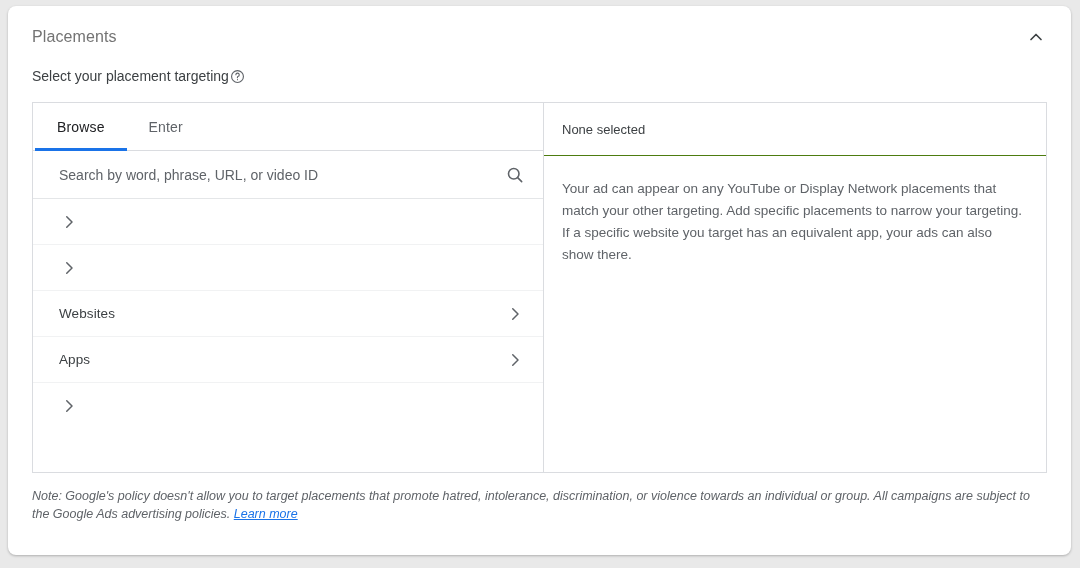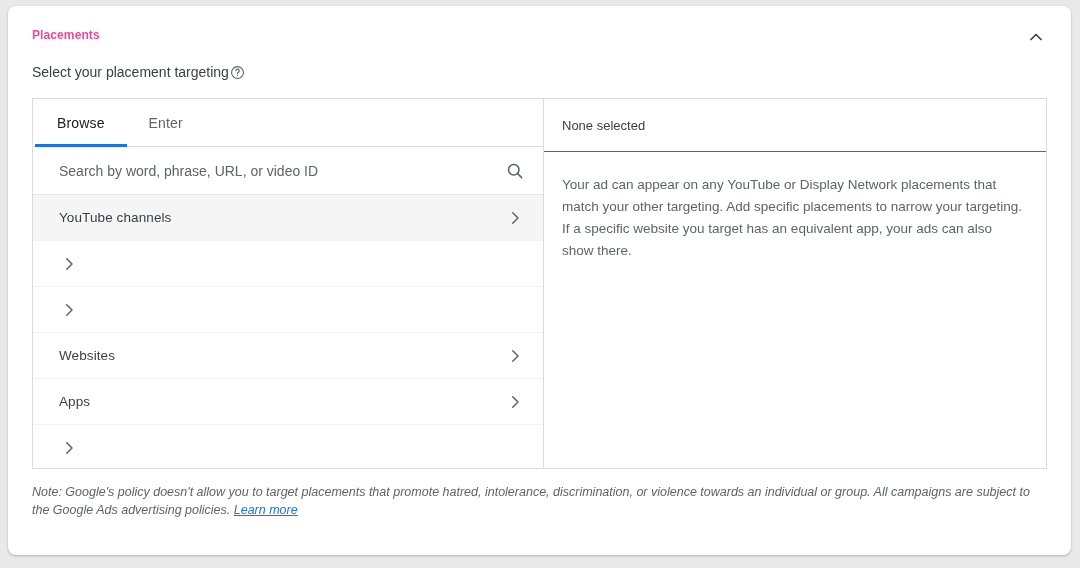--- a/index.html
+++ b/index.html
@@ -20,23 +20,23 @@
     box-shadow: 0 1px 3px rgba(0,0,0,0.16), 0 1px 2px rgba(0,0,0,0.10);
     overflow: hidden;
   }
 
   
   #card-header {
     position: relative;
     padding: 22px 24px 0 24px;
   }
   .section-title {
-    font-size: 12px;
-    font-weight: 700;
-    color: #ec4899;
+    font-size: 16px;
+    font-weight: 400;
+    color: #737373;
     letter-spacing: 0.1px;
   }
   #collapse-btn {
     position: absolute;
     right: 18px; top: 16px;
     width: 34px; height: 34px;
     display: flex; align-items: center; justify-content: center;
     border-radius: 50%;
     cursor: pointer;
   }
@@ -237,28 +237,20 @@
         <span class="search-icon">
           <svg width="20" height="20" viewBox="0 0 24 24" fill="none" stroke="#5f6368" stroke-width="1.9" stroke-linecap="round">
             <circle cx="10.5" cy="10.5" r="6.3"></circle>
             <line x1="15.2" y1="15.2" x2="20" y2="20"></line>
           </svg>
         </span>
       </div>
 
       <div id="category-list">
 
-        <div class="cat-row hovered">
-          <span class="cat-label">YouTube channels</span>
-          <span class="chev-right">
-            <svg width="18" height="18" viewBox="0 0 24 24" fill="none" stroke="#5f6368" stroke-width="2" stroke-linecap="round" stroke-linejoin="round">
-                <polyline points="9 5 16 12 9 19"></polyline>
-              </svg>
-          </span>
-        </div>
 
         <div class="cat-row">
           <span class="chev-right">
             <svg width="18" height="18" viewBox="0 0 24 24" fill="none" stroke="#5f6368" stroke-width="2" stroke-linecap="round" stroke-linejoin="round">
                 <polyline points="9 5 16 12 9 19"></polyline>
               </svg>
           </span>
         </div>
 
         <div class="cat-row">

